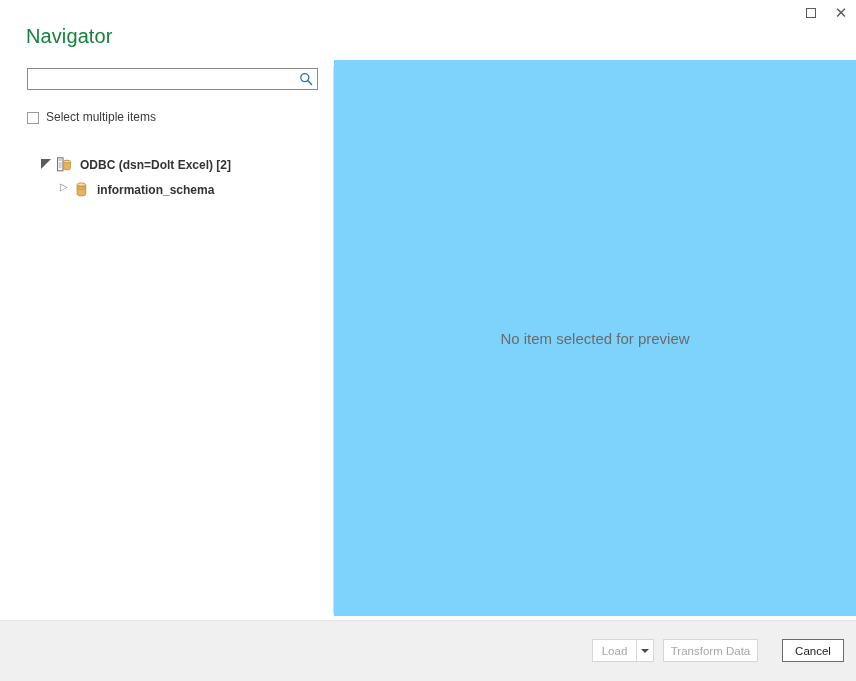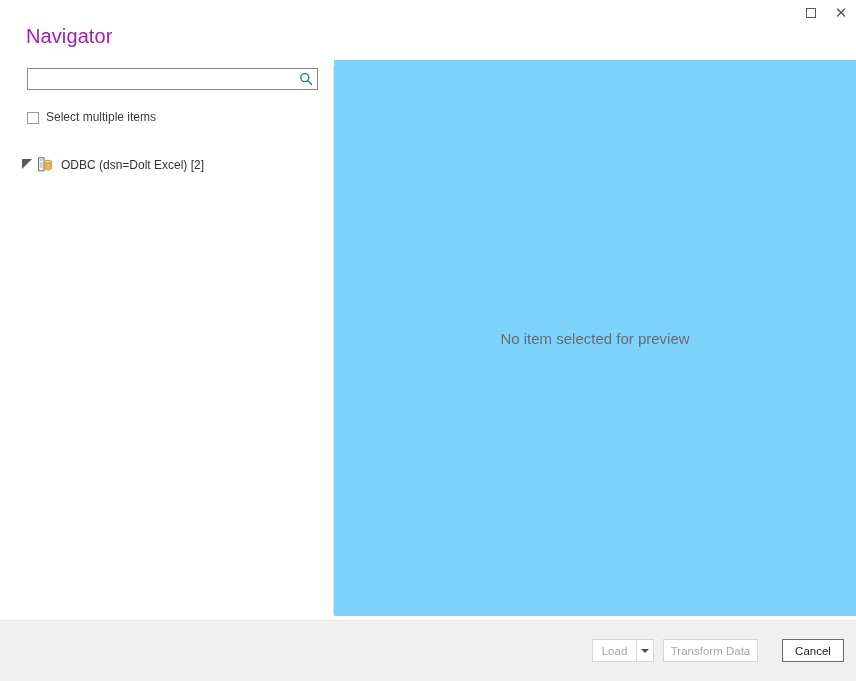--- a/index.html
+++ b/index.html
@@ -52,21 +52,21 @@
     font-family: "DejaVu Sans", sans-serif;
   }
 
   
   .page-title {
     position: absolute;
     left: 26px;
     top: 25px;
     font-size: 20px;
     font-weight: 400;
-    color: #a21caf;
+    color: #15803d;
     letter-spacing: 0.1px;
     font-family: "Liberation Sans", sans-serif;
   }
 
   
   .left-pane {
     position: absolute;
     left: 0;
     top: 60px;
     width: 333px;
@@ -158,23 +158,24 @@
     height: 18px;
     display: flex;
     align-items: center;
     justify-content: center;
     cursor: default;
   }
 
   
   .tree {
     position: absolute;
-    left: 20px;
+    left: 39px;
     top: 92px;
     width: 300px;
+    font-weight: bold;
   }
   .tree-node {
     display: flex;
     align-items: center;
     height: 25px;
     cursor: default;
     padding-left: 0;
   }
   .tree-node.level-1 { padding-left: 17px; }
 
@@ -358,20 +359,33 @@
           <line x1="1.9" y1="10.1" x2="4.7" y2="10.1" stroke="#9a9a9a" stroke-width="0.9"></line>
           <ellipse cx="10.0" cy="4.6" rx="3.4" ry="1.3" fill="#f0c684" stroke="#c28f3e" stroke-width="0.8"></ellipse>
           <path d="M6.6 4.6 v7.0 a3.4 1.3 0 0 0 6.8 0 v-7.0" fill="#e8b35c" stroke="#c28f3e" stroke-width="0.8"></path>
           <ellipse cx="10.0" cy="4.6" rx="3.4" ry="1.3" fill="#f7d9a8" stroke="#c28f3e" stroke-width="0.8"></ellipse>
         </svg>
       </span>
       <span class="node-label">ODBC (dsn=Dolt Excel) [2]</span>
     </div>
 
 
+    <div class="tree-node level-1">
+      <span class="twisty">
+        <span class="tw-closed"></span>
+      </span>
+      <span class="node-icon">
+        <svg width="11" height="15" viewBox="0 0 11 15">
+          <path d="M1.1 2.6 v9.6 a4.3 1.7 0 0 0 8.6 0 v-9.6" fill="#e8b35c" stroke="#c28f3e" stroke-width="0.9"></path>
+          <ellipse cx="5.4" cy="2.6" rx="4.3" ry="1.7" fill="#f7d9a8" stroke="#c28f3e" stroke-width="0.9"></ellipse>
+          <ellipse cx="5.4" cy="5.9" rx="4.3" ry="1.5" fill="none" stroke="#c28f3e" stroke-width="0.7"></ellipse>
+        </svg>
+      </span>
+      <span class="node-label">information_schema</span>
+    </div>
 
   </div>
 </div>
 
 <div class="vdivider"></div>
 
 <div class="preview-pane">
   <div class="preview-msg">No item selected for preview</div>
 </div>
 

